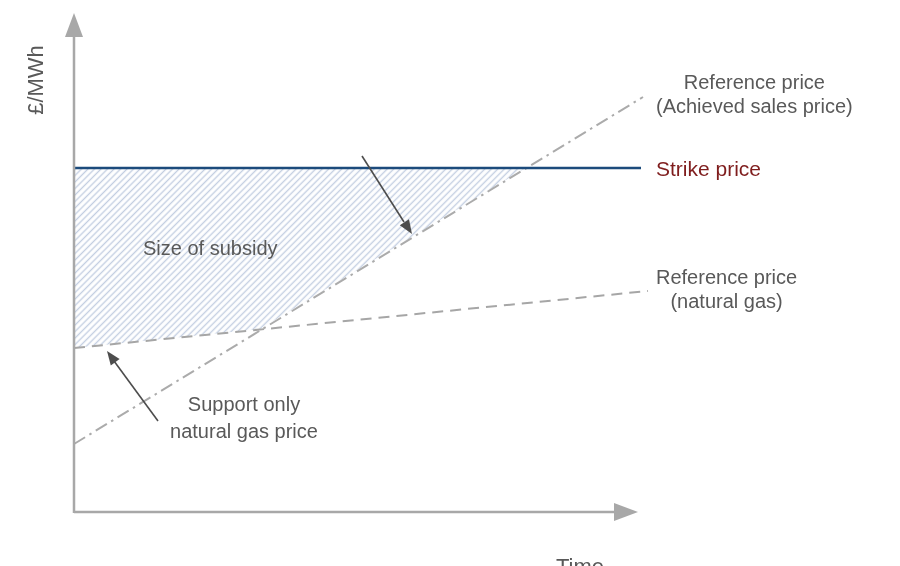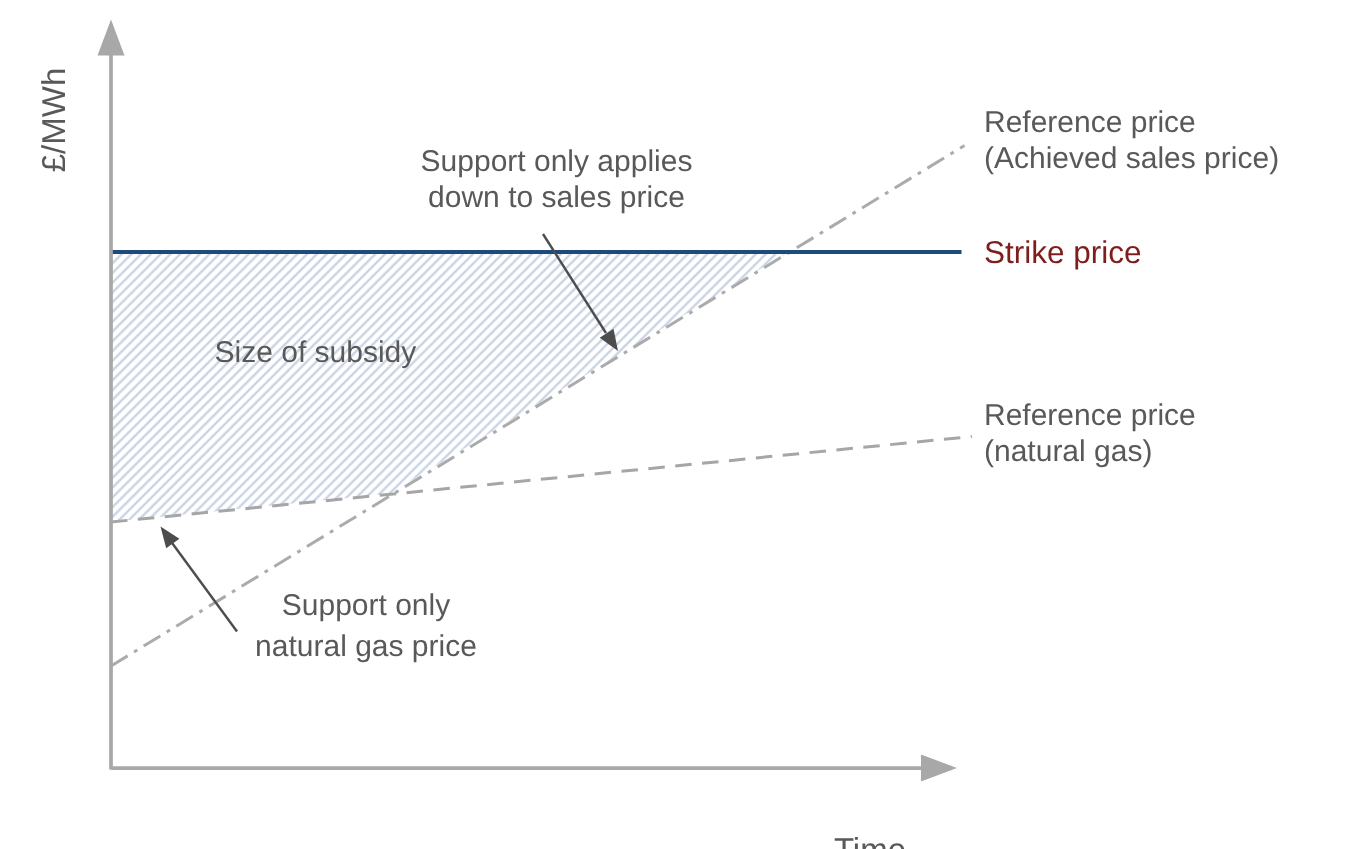--- a/index.html
+++ b/index.html
@@ -12,37 +12,37 @@
     overflow: hidden;
   }
   .stage svg { position: absolute; left: 0; top: 0; }
   .lbl {
     position: absolute;
     color: #595959;
     font-size: 20px;
     line-height: 24px;
     white-space: nowrap;
   }
-  .lbl div { white-space: nowrap; }
+  .lbl div { white-space: nowrap; text-align: center; }
   .y-axis-label {
     left: -26px;
     top: 68px;
     width: 124px;
     text-align: center;
     font-size: 22px;
     transform: rotate(-90deg);
   }
   .ref-sales-label { left: 656px; top: 70px; }
   .strike-label    { left: 656px; top: 157px; color: #7f1d1d; font-size: 21px; }
   .ref-gas-label   { left: 656px; top: 265px; }
   .support-sales-label {
     left: 241px; top: 96px; width: 260px;
     text-align: center;
   }
-  .subsidy-label { left: 143px; top: 223px; }
+  .subsidy-label { left: 143px; top: 236px; }
   .support-gas-label {
     left: 144px; top: 391px; width: 200px;
     text-align: center; line-height: 27px;
   }
   .x-axis-label {
     left: 520px; top: 555px; width: 120px;
     text-align: center; font-size: 22px;
   }
 </style>
 </head>
@@ -84,24 +84,20 @@
   <div class="lbl ref-sales-label">
     <div>Reference price</div>
     <div>(Achieved sales price)</div>
   </div>
   <div class="lbl strike-label">Strike price</div>
   <div class="lbl ref-gas-label">
     <div>Reference price</div>
     <div>(natural gas)</div>
   </div>
 
-  <div class="lbl support-sales-label">
-    <div>Support only applies</div>
-    <div>down to sales price</div>
-  </div>
 
   <div class="lbl subsidy-label">Size of subsidy</div>
 
   <div class="lbl support-gas-label">
     <div>Support only</div>
     <div>natural gas price</div>
   </div>
 
 </div>
 

